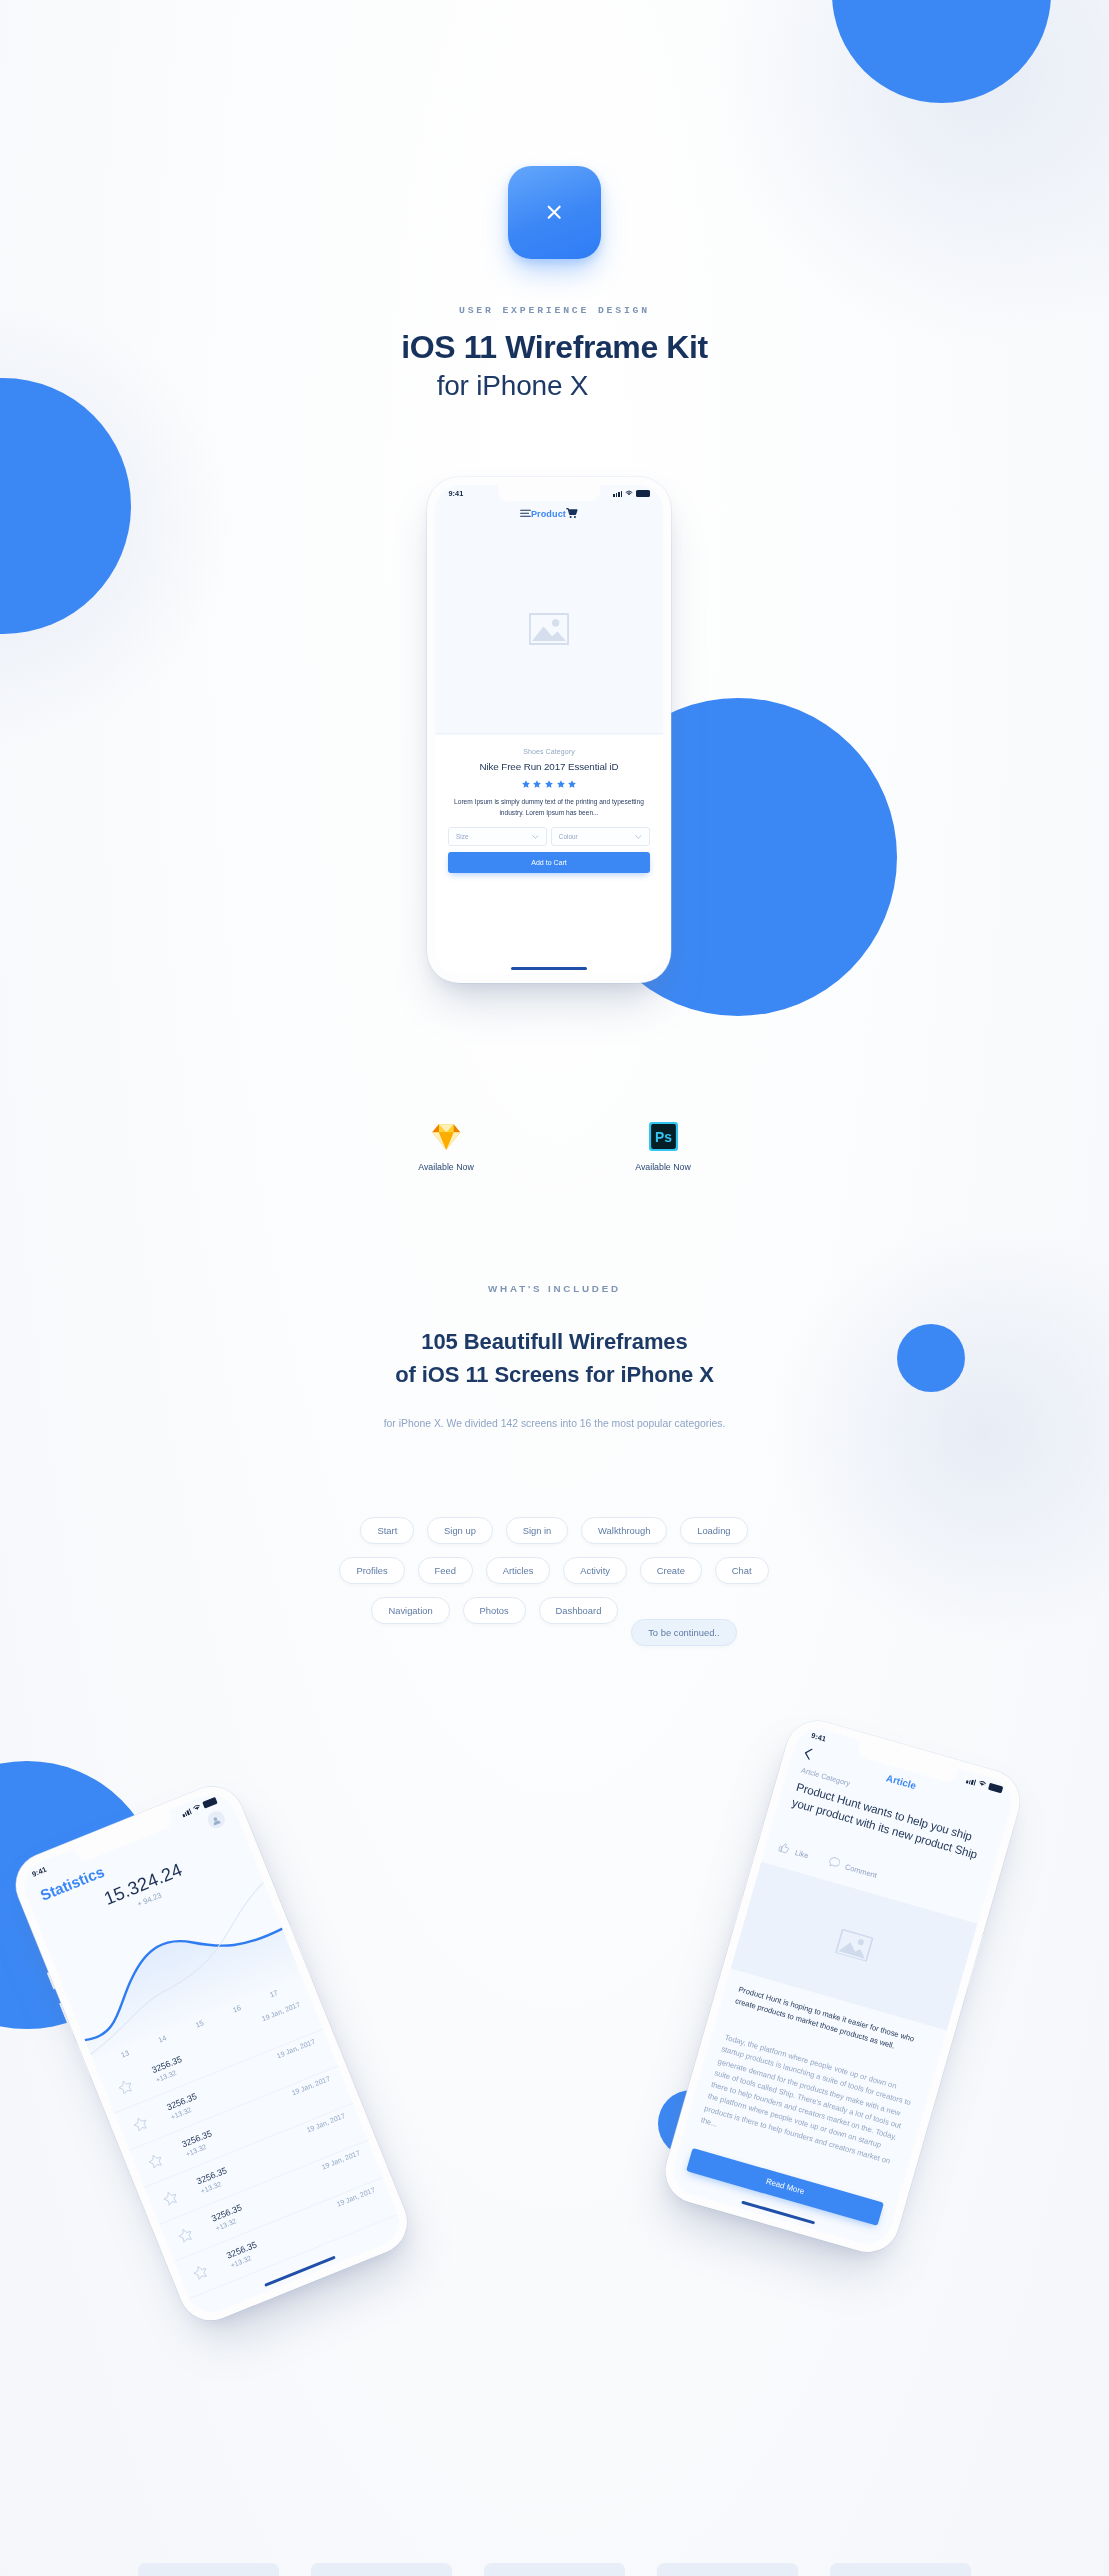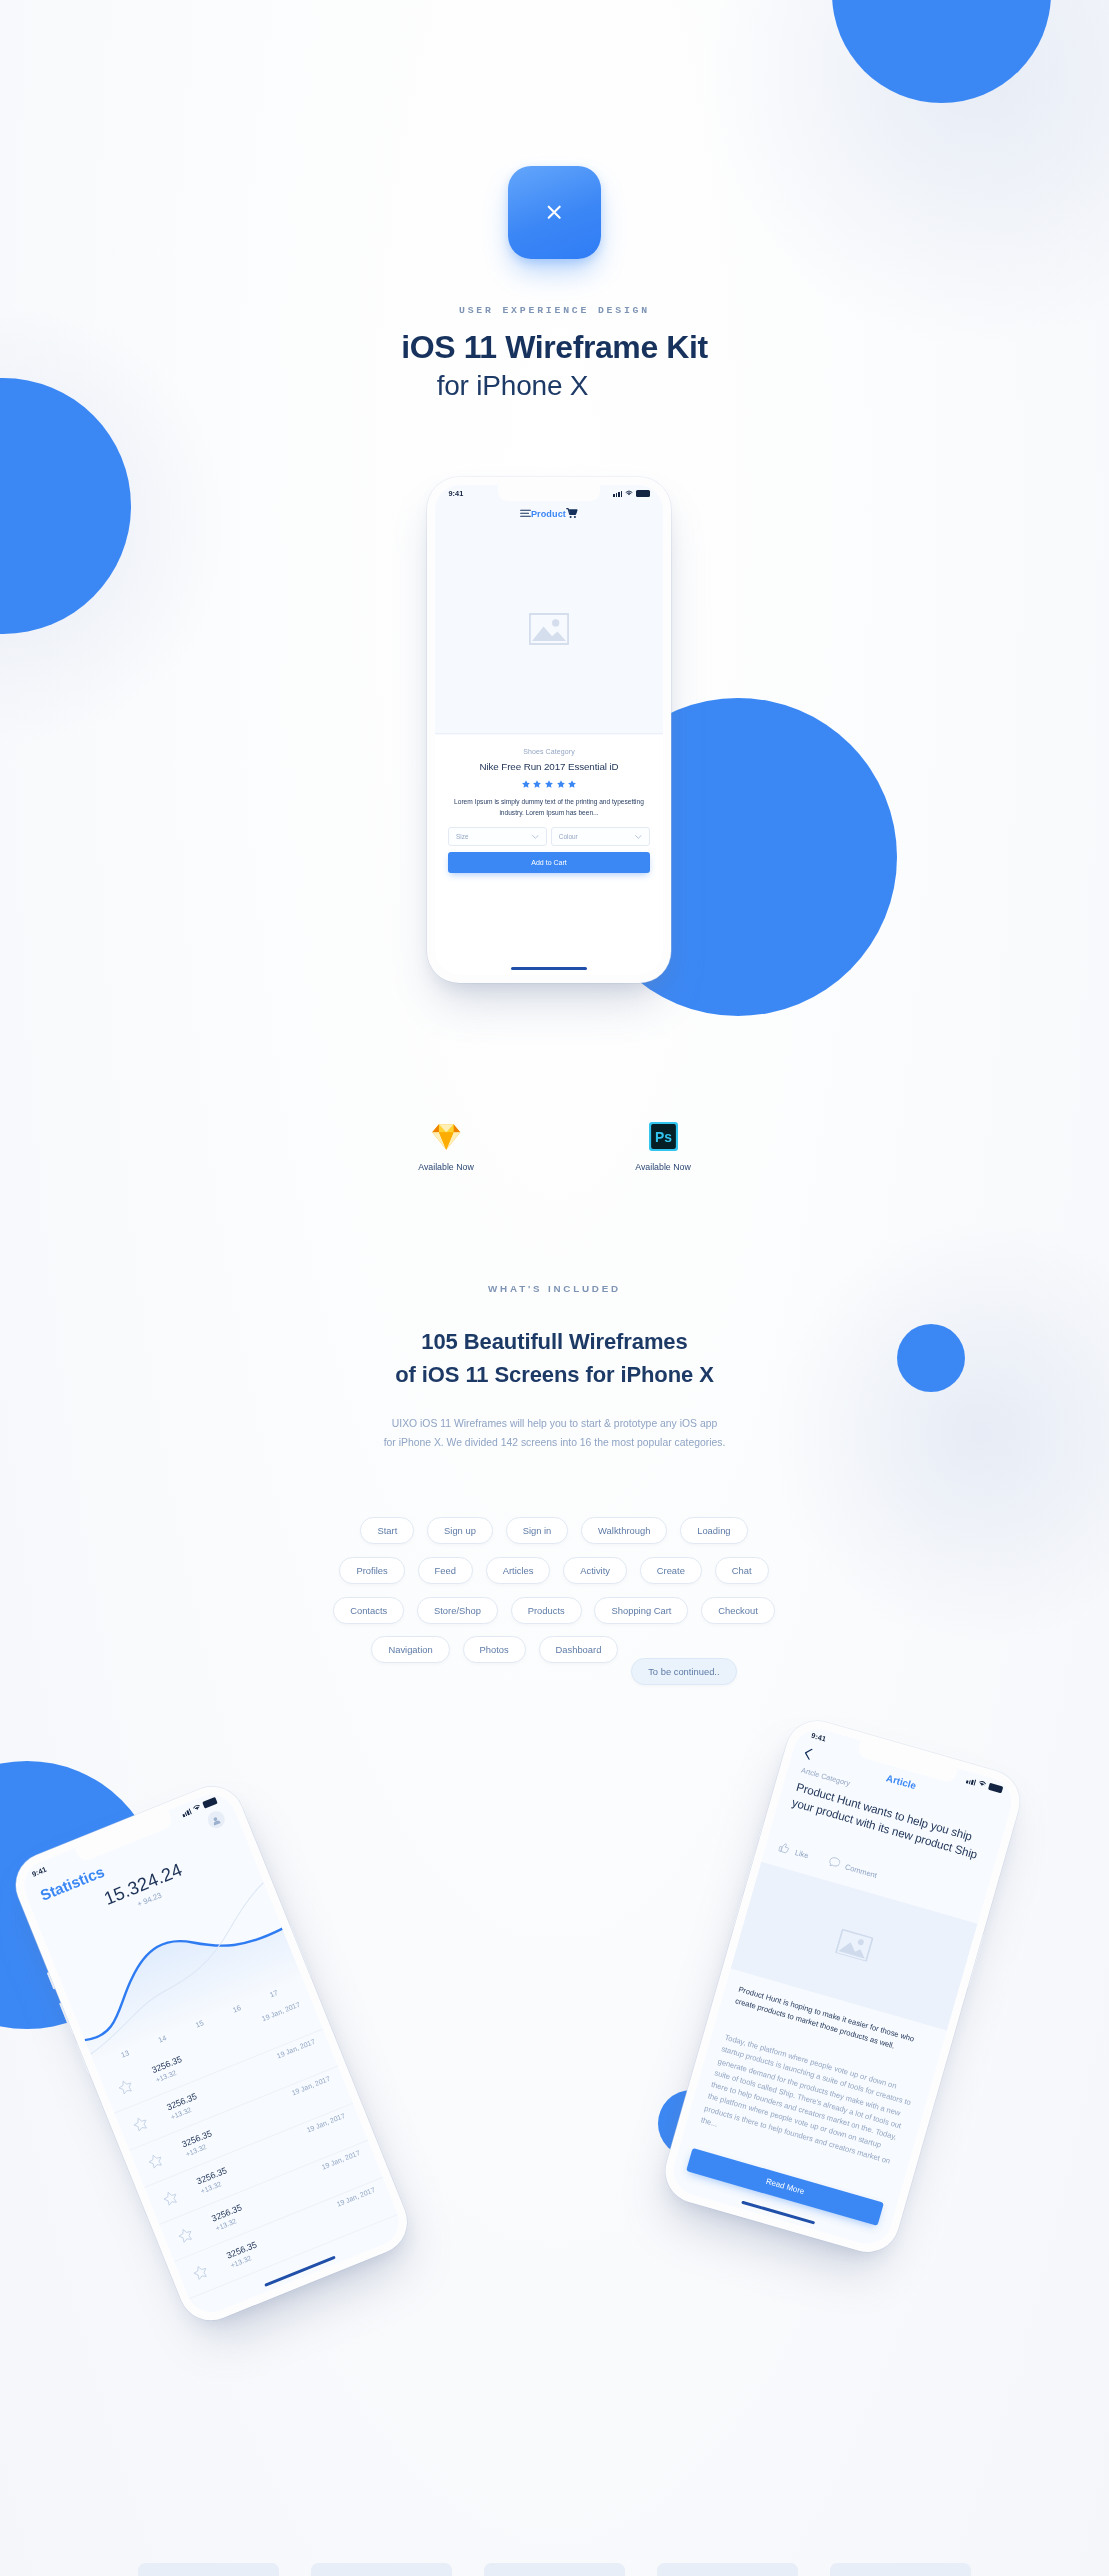--- a/index.html
+++ b/index.html
@@ -425,46 +425,38 @@
       <div class="lbl">Available Now</div>
     </div>
   </div>
 
   <div class="eyebrow eyebrow-incl">WHAT'S INCLUDED</div>
   <div class="incl-title">
     <div>105 Beautifull Wireframes</div>
     <div>of iOS 11 Screens for iPhone X</div>
   </div>
   <div class="incl-desc">
-    <div>UIXO iOS 11 Wireframes will help you to start &amp; prototype any iOS app</div>
     <div>for iPhone X. We divided 142 screens into 16 the most popular categories.</div>
   </div>
 
   <div class="pills" id="pill-container">
       <div class="pill-row">
         <div class="pill">Start</div>
         <div class="pill">Sign up</div>
         <div class="pill">Sign in</div>
         <div class="pill">Walkthrough</div>
         <div class="pill">Loading</div>
       </div>
       <div class="pill-row">
         <div class="pill">Profiles</div>
         <div class="pill">Feed</div>
         <div class="pill">Articles</div>
         <div class="pill">Activity</div>
         <div class="pill">Create</div>
         <div class="pill">Chat</div>
-      </div>
-      <div class="pill-row">
-        <div class="pill">Contacts</div>
-        <div class="pill">Store/Shop</div>
-        <div class="pill">Products</div>
-        <div class="pill">Shopping Cart</div>
-        <div class="pill">Checkout</div>
       </div>
       <div class="pill-row">
         <div class="pill">Navigation</div>
         <div class="pill">Photos</div>
         <div class="pill">Dashboard</div>
         <div class="pill tbc">To be continued..</div>
       </div>
     </div>
 
   <div class="tilt-wrap" id="stats-wrap">

